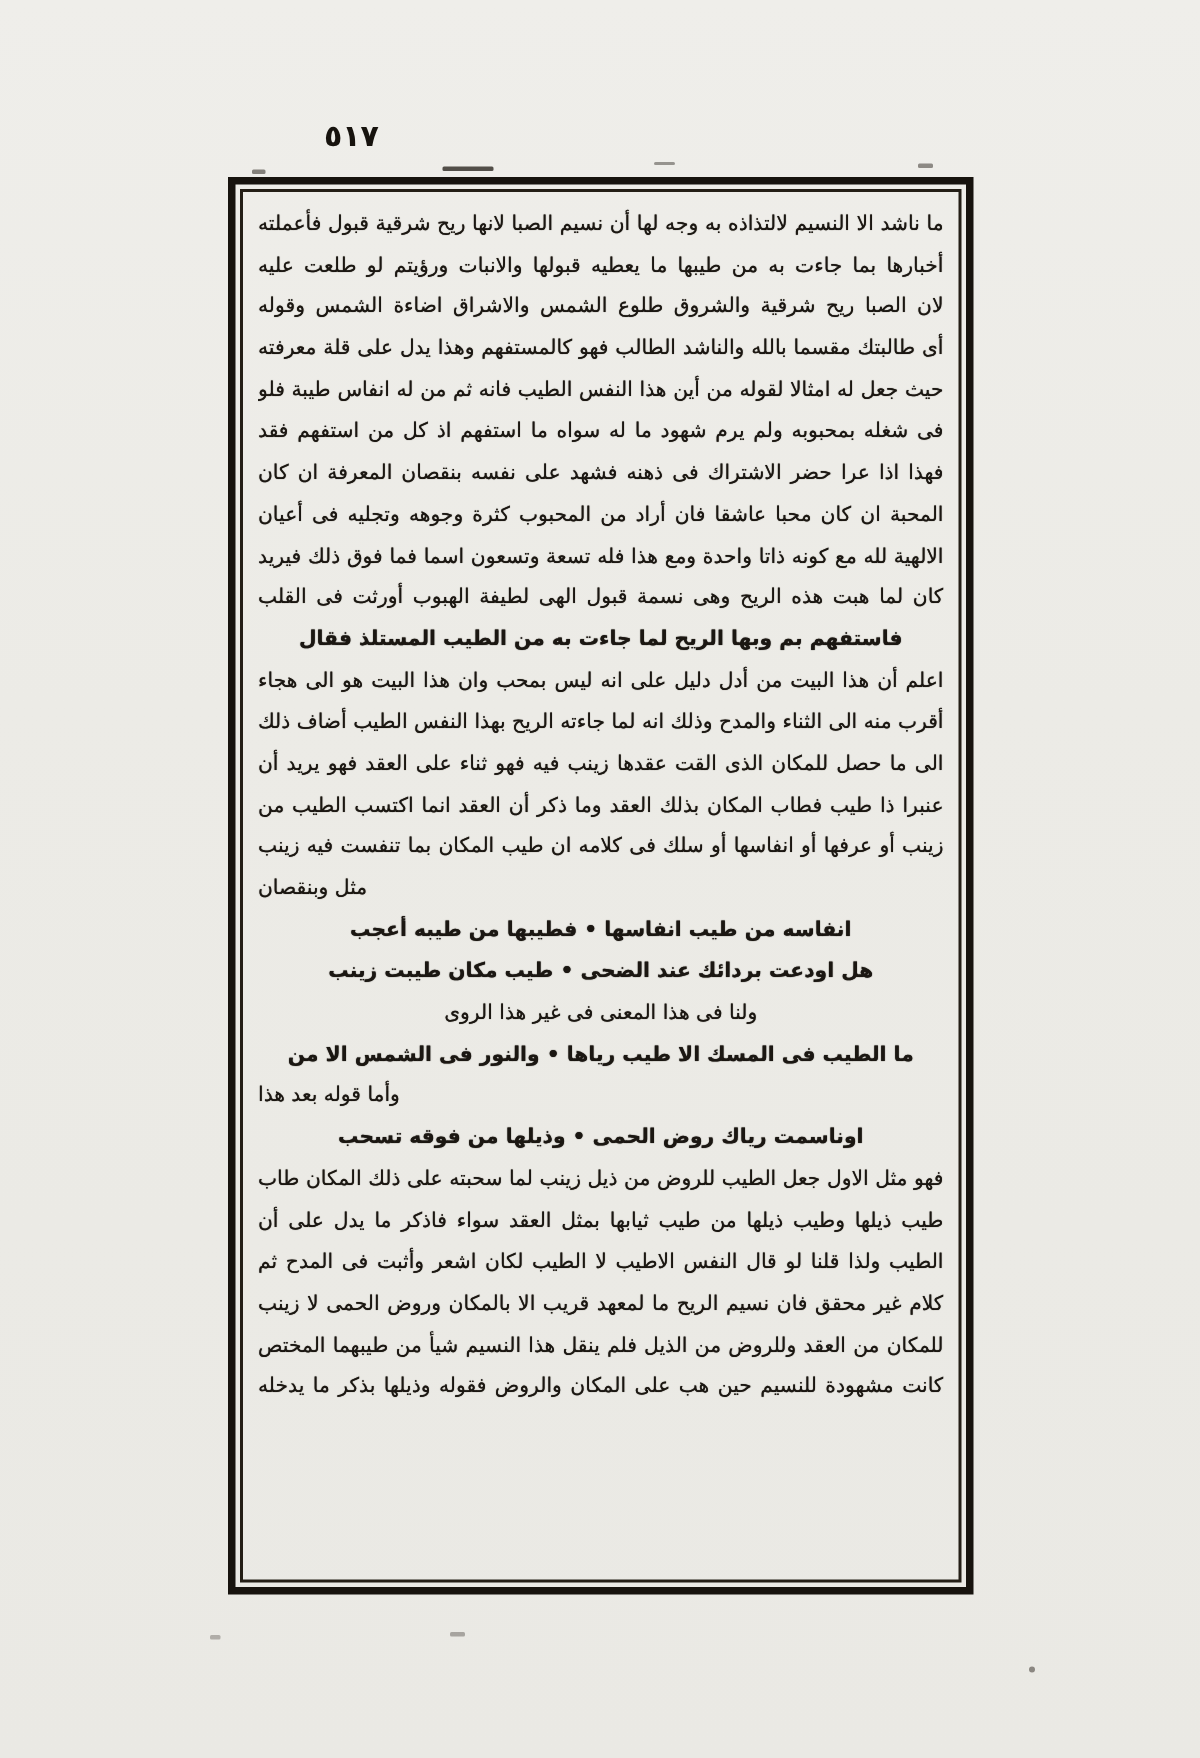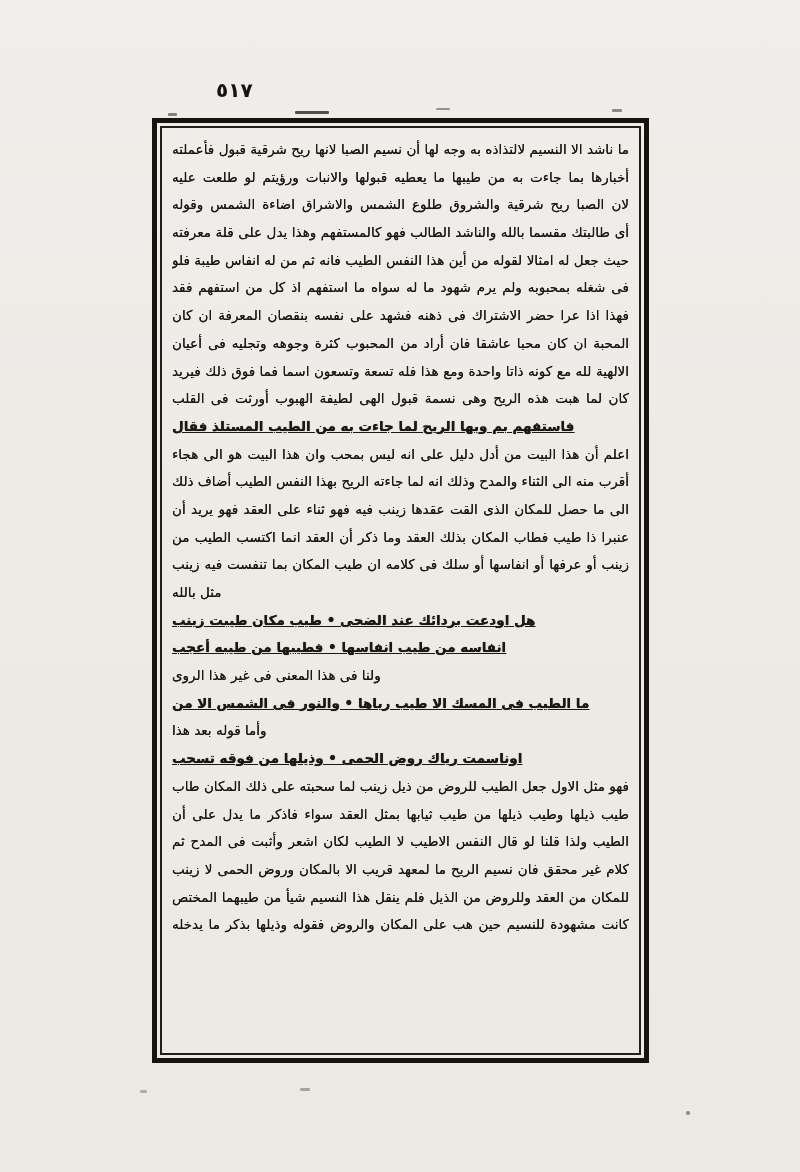--- a/index.html
+++ b/index.html
@@ -37,23 +37,23 @@
     font-size:13.5px;
     color:#1b1712;
     text-shadow:0 0 .55px #2a241c;
   }
   .ln{
     height:27.7px;line-height:27.7px;
     overflow:hidden;
     white-space:normal;
   }
   .ln.justify{text-align:justify;text-align-last:justify;}
-  .ln.right{text-align:left;}
+  .ln.right{text-align:center;}
   .ln.left{text-align:left;}
-  .ln.center{text-align:left;font-weight:bold;text-shadow:0 0 .7px #1b1712;text-decoration:underline;}
+  .ln.center{text-align:center;font-weight:bold;text-shadow:0 0 .7px #1b1712;}
   
   .speck{position:absolute;background:#2b261f;border-radius:1px;opacity:.75;}
   .s1{left:295px;top:111px;width:34px;height:3px;opacity:.8;}
   .s2{left:168px;top:113px;width:9px;height:3px;opacity:.55;}
   .s3{left:436px;top:108px;width:14px;height:2px;opacity:.45;}
   .s4{left:612px;top:109px;width:10px;height:3px;opacity:.5;}
   .s5{left:300px;top:1088px;width:10px;height:3px;opacity:.35;}
   .s6{left:686px;top:1111px;width:4px;height:4px;border-radius:50%;opacity:.5;}
   .s7{left:140px;top:1090px;width:7px;height:3px;opacity:.3;}
 </style>
@@ -84,23 +84,23 @@
         <div class="ln justify">فهذا اذا عرا حضر الاشتراك فى ذهنه فشهد على نفسه بنقصان المعرفة ان كان عارفا وبنقصان</div>
         <div class="ln justify">المحبة ان كان محبا عاشقا فان أراد من المحبوب كثرة وجوهه وتجليه فى أعيان متعددة كالاسماء</div>
         <div class="ln justify">الالهية لله مع كونه ذاتا واحدة ومع هذا فله تسعة وتسعون اسما فما فوق ذلك فيريد فى أى اسم</div>
         <div class="ln justify">كان لما هبت هذه الريح وهى نسمة قبول الهى لطيفة الهبوب أورثت فى القلب لطفا ورقة</div>
         <div class="ln center">فاستفهم بم وبها الريح لما جاءت به من الطيب المستلذ فقال</div>
         <div class="ln justify">اعلم أن هذا البيت من أدل دليل على انه ليس بمحب وان هذا البيت هو الى هجاء المحبوب</div>
         <div class="ln justify">أقرب منه الى الثناء والمدح وذلك انه لما جاءته الريح بهذا النفس الطيب أضاف ذلك الطيب</div>
         <div class="ln justify">الى ما حصل للمكان الذى القت عقدها زينب فيه فهو ثناء على العقد فهو يريد أن عقدها كان</div>
         <div class="ln justify">عنبرا ذا طيب فطاب المكان بذلك العقد وما ذكر أن العقد انما اكتسب الطيب من روائح</div>
         <div class="ln justify">زينب أو عرفها أو انفاسها أو سلك فى كلامه ان طيب المكان بما تنفست فيه زينب فلو قال</div>
-        <div class="ln left">مثل بالله</div>
+        <div class="ln left">مثل وبنقصان</div>
+        <div class="ln center">انفاسه من طيب انفاسها • فطيبها من طيبه أعجب</div>
         <div class="ln center">هل اودعت بردائك عند الضحى • طيب مكان طيبت زينب</div>
-        <div class="ln center">انفاسه من طيب انفاسها • فطيبها من طيبه أعجب</div>
         <div class="ln right">ولنا فى هذا المعنى فى غير هذا الروى</div>
         <div class="ln center">ما الطيب فى المسك الا طيب رياها • والنور فى الشمس الا من محياها</div>
         <div class="ln left">وأما قوله بعد هذا</div>
         <div class="ln center">اوناسمت رياك روض الحمى • وذيلها من فوقه تسحب</div>
         <div class="ln justify">فهو مثل الاول جعل الطيب للروض من ذيل زينب لما سحبته على ذلك المكان طاب من</div>
         <div class="ln justify">طيب ذيلها وطيب ذيلها من طيب ثيابها بمثل العقد سواء فاذكر ما يدل على أن طيب</div>
         <div class="ln justify">الطيب ولذا قلنا لو قال النفس الاطيب لا الطيب لكان اشعر وأثبت فى المدح ثم قوله لا نسيم</div>
         <div class="ln justify">كلام غير محقق فان نسيم الريح ما لمعهد قريب الا بالمكان وروض الحمى لا زينب والطيب</div>
         <div class="ln justify">للمكان من العقد وللروض من الذيل فلم ينقل هذا النسيم شيأ من طيبهما المختص بذاتها ولو</div>
         <div class="ln justify">كانت مشهودة للنسيم حين هب على المكان والروض فقوله وذيلها بذكر ما يدخله الاحتمال</div>

